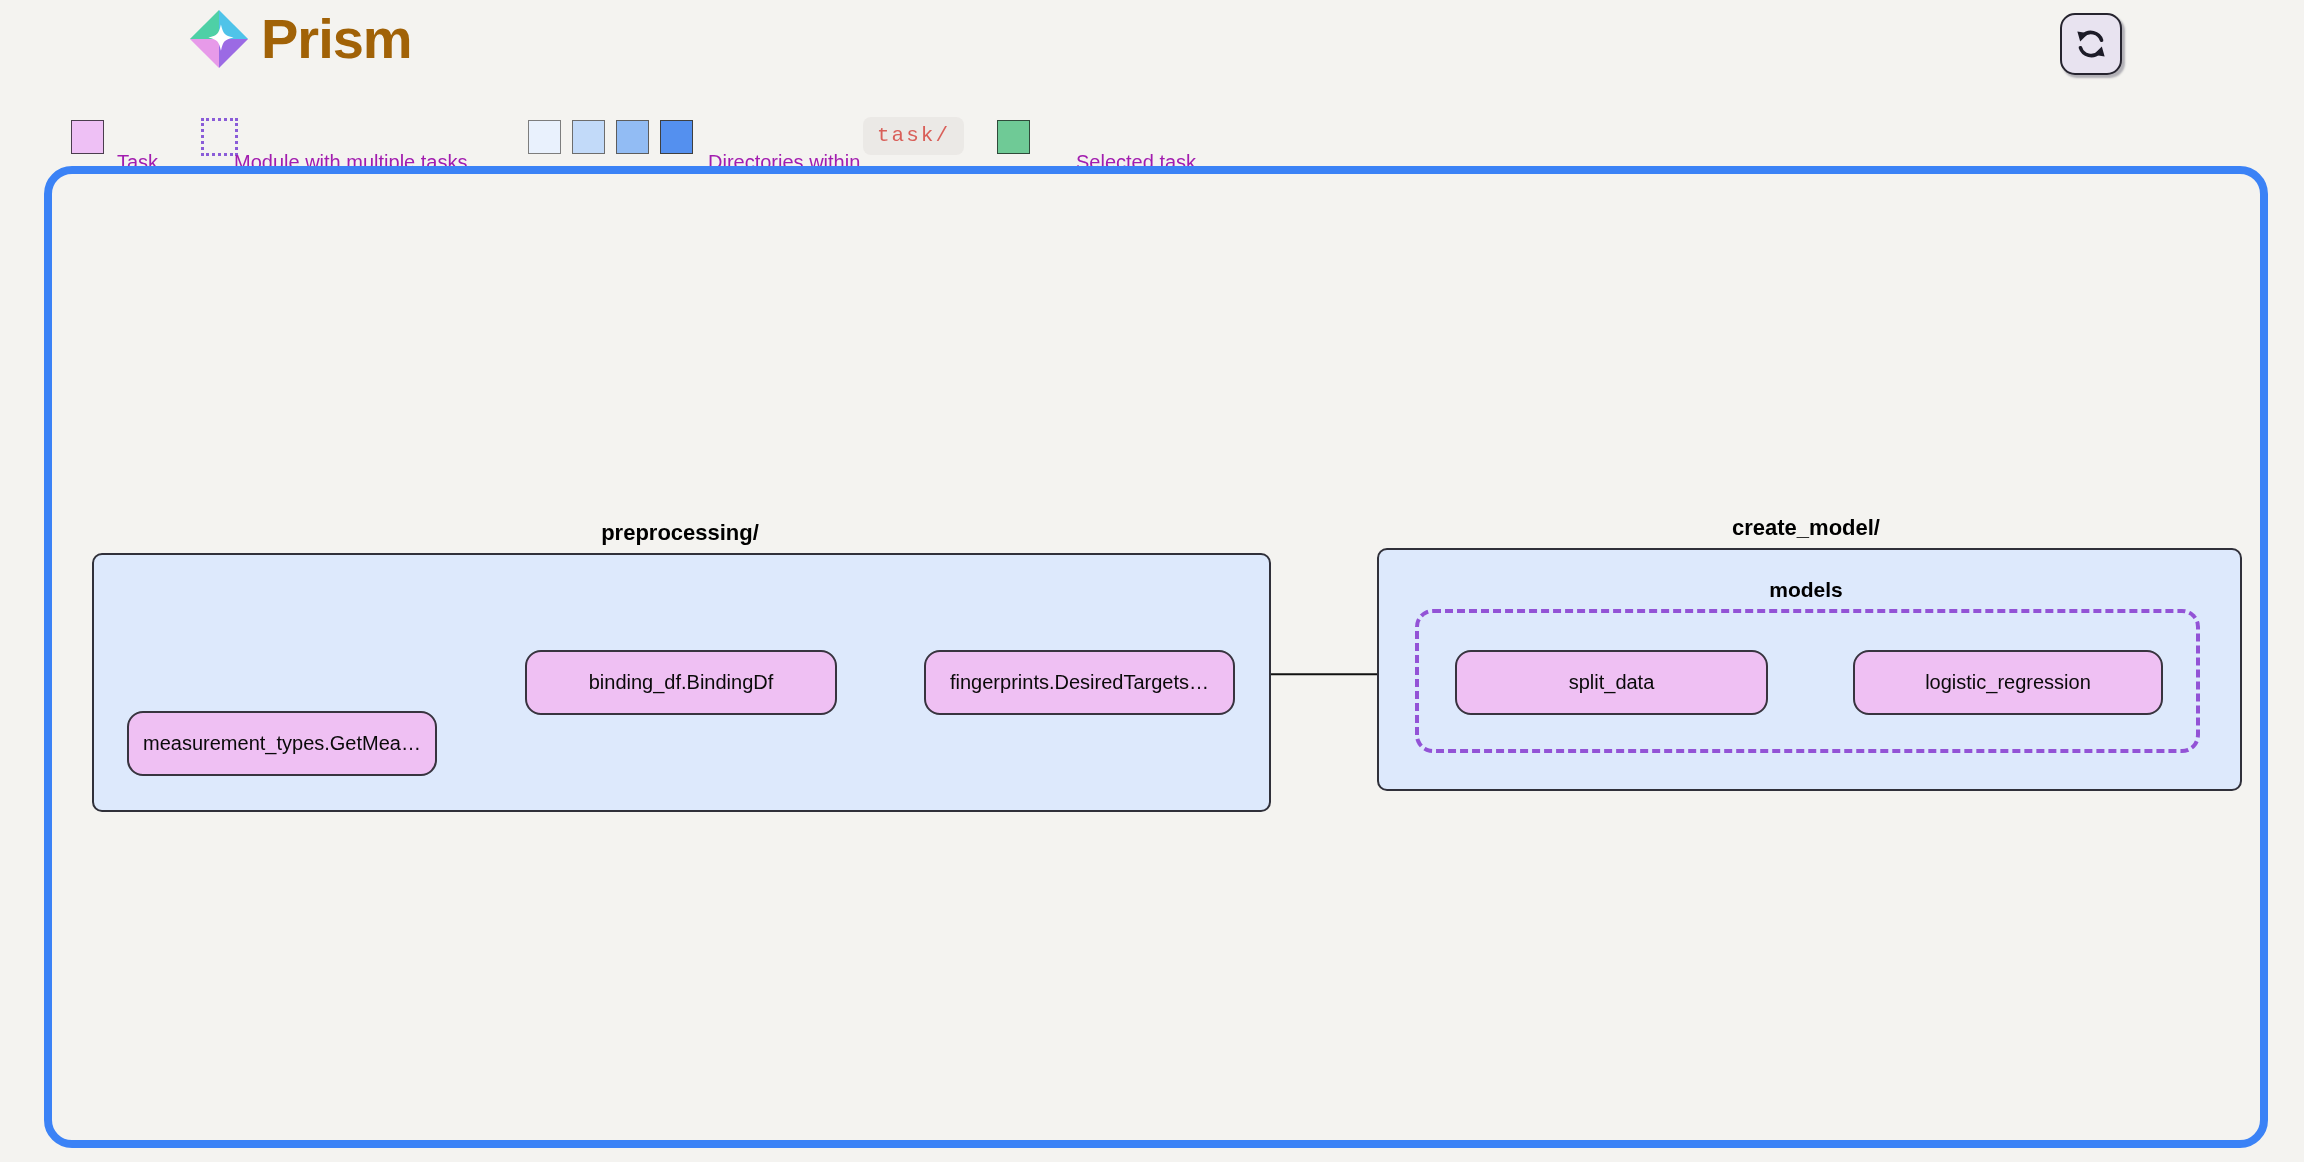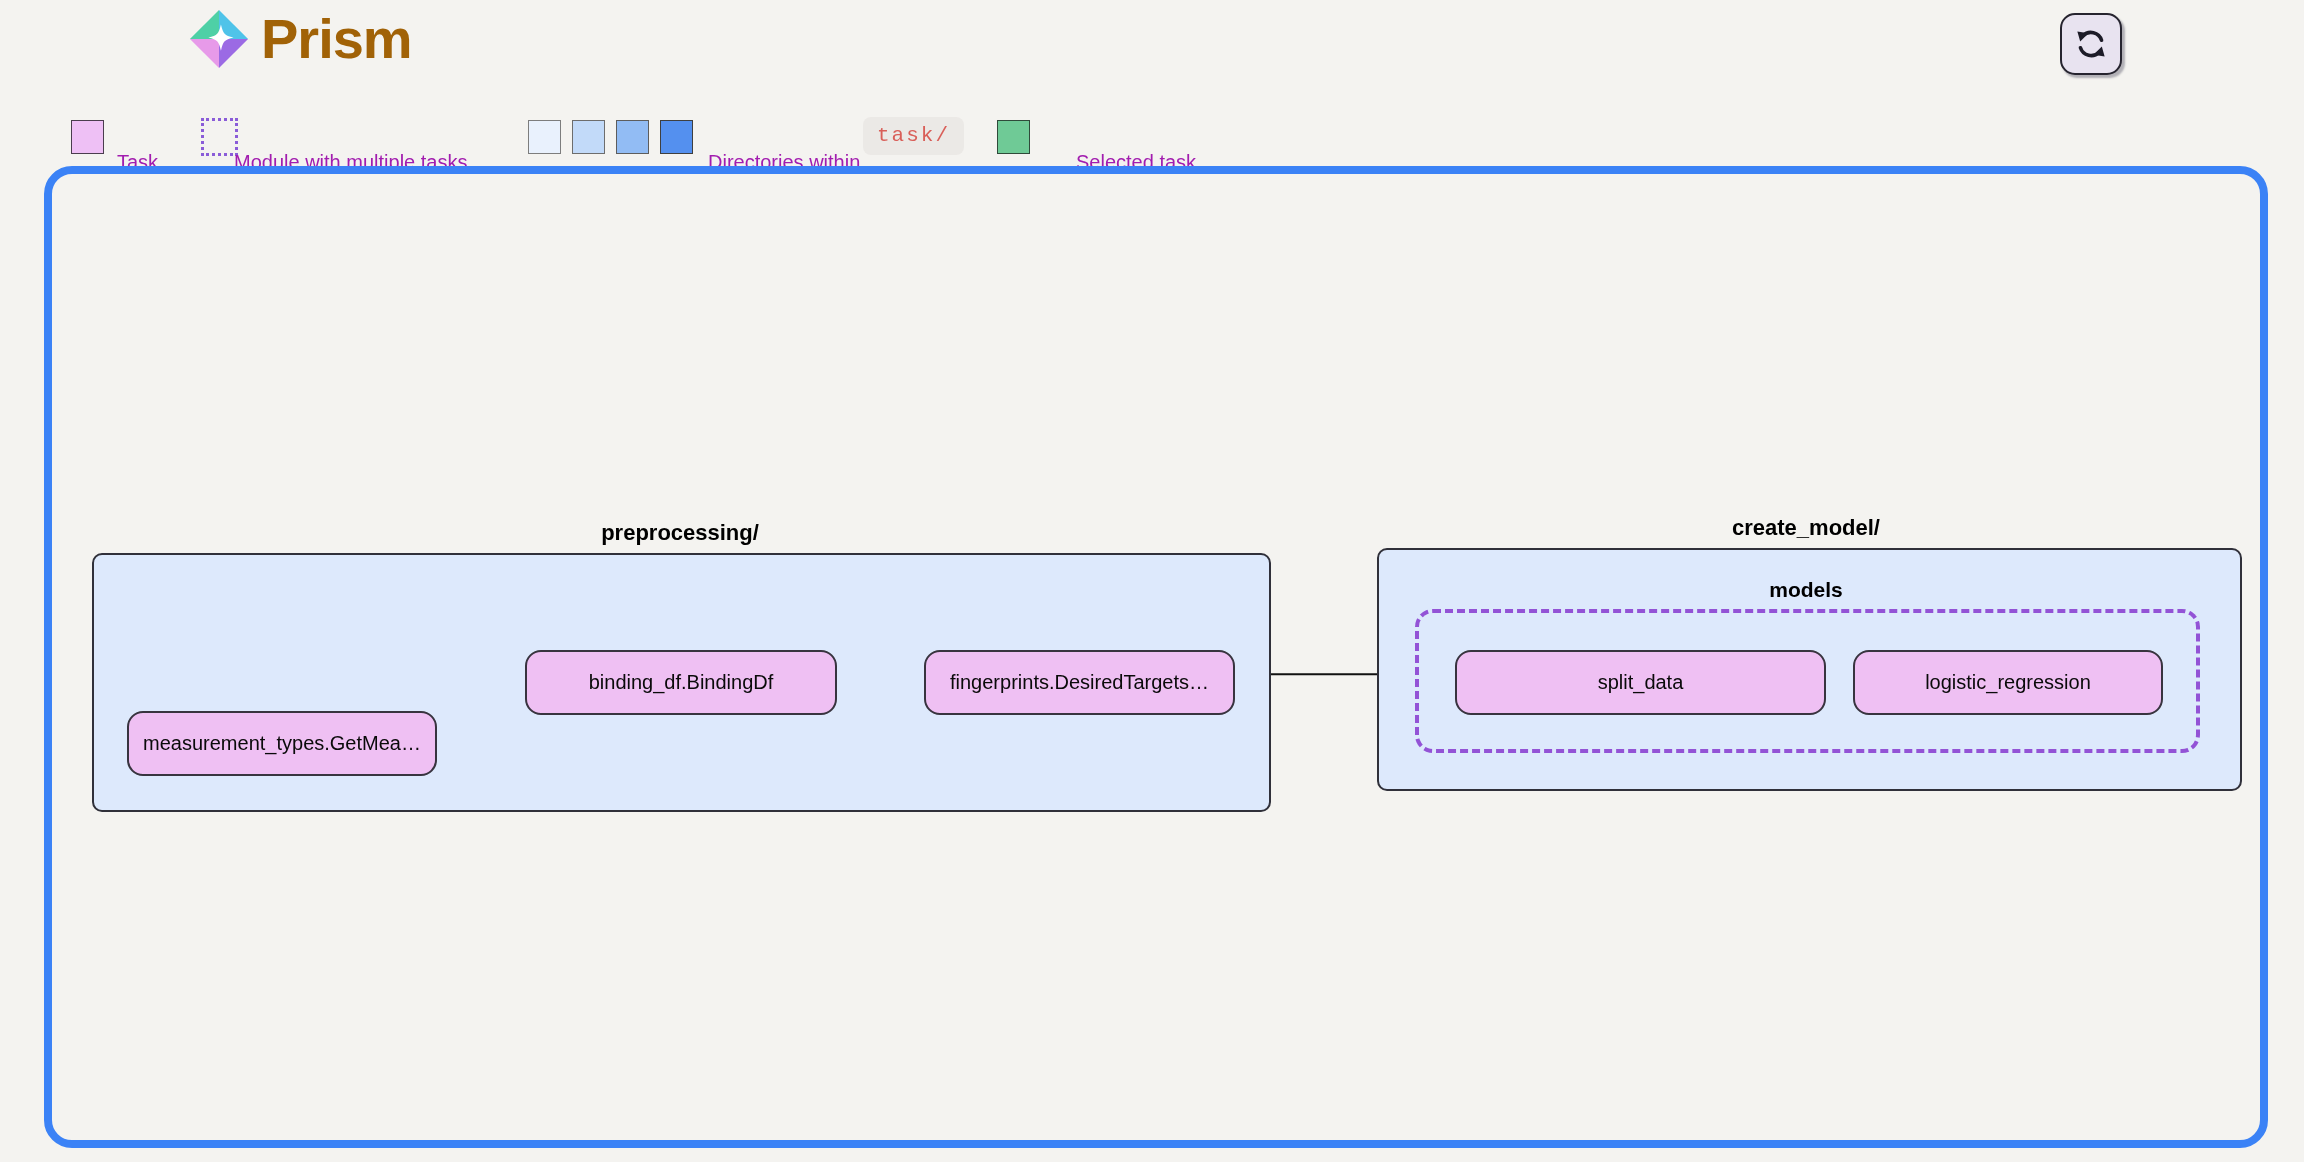--- a/index.html
+++ b/index.html
@@ -95,21 +95,21 @@
     border-radius: 16px;
     display: flex; align-items: center; justify-content: center;
     font-size: 20px; color: #0a0a0a;
     white-space: nowrap; overflow: hidden;
     cursor: pointer;
   }
   .n-desired     { left: 75px;   top: 416px; width: 310px; }
   .n-measurement { left: 75px;   top: 537px; width: 310px; }
   .n-binding     { left: 473px;  top: 476px; width: 312px; }
   .n-fingerprints{ left: 872px;  top: 476px; width: 311px; }
-  .n-split       { left: 1403px; top: 476px; width: 371px; }
+  .n-split       { left: 1403px; top: 476px; width: 313px; }
   .n-logistic    { left: 1801px; top: 476px; width: 310px; }
 </style>
 </head>
 <body>
 
 <div class="page">
 
   <div class="brand">
     <svg class="brand-logo" viewBox="0 0 64 64">
       <polygon points="32,2 2,32 32,32" fill="#4ed0a6"></polygon>

